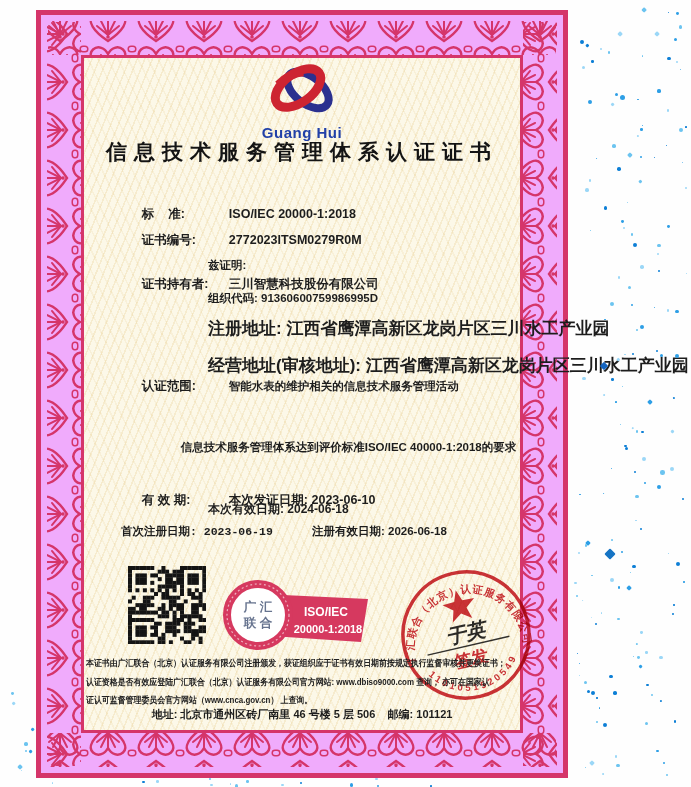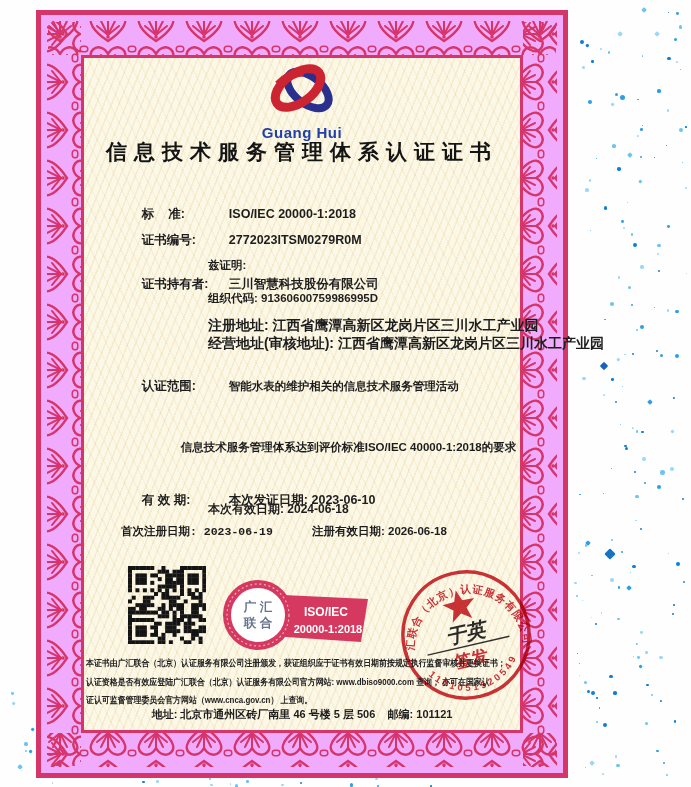--- a/index.html
+++ b/index.html
@@ -14,21 +14,21 @@
       repeating-linear-gradient(64deg, rgba(222,184,100,0.12) 0 1.5px, transparent 1.5px 9px),
       #fcf8e8;}
   .abs{position:absolute;}
   .logo-wrap{left:0;top:50px;width:532px;text-align:center;}
   .brand{margin-top:2px;font-size:15px;font-weight:700;color:#2140a8;letter-spacing:0.5px;}
   .title{left:0;top:128px;width:532px;margin:0;text-align:center;font-size:21px;font-weight:700;
          letter-spacing:7px;color:#141414;}
   .row{left:85px;font-size:12.5px;font-weight:700;white-space:pre;}
   .row .lbl{display:inline-block;width:87px;white-space:pre;}
   .sub{left:172px;font-size:11.5px;font-weight:700;white-space:pre;}
-  .small{font-size:14px;}
+  .small{font-size:17px;}
   .audit{left:135px;top:425px;width:355px;text-align:center;font-size:11.5px;font-weight:700;
          line-height:24px;color:#1d1d1d;}
   .tworow{left:0;top:514px;width:532px;font-size:11.5px;font-weight:700;}
   .tworow .a{position:absolute;left:85px;white-space:pre;font-family:Liberation Mono, monospace;}
   .tworow .b{position:absolute;left:276px;white-space:pre;}
   .qr{left:92px;top:556px;width:78px;height:78px;}
   .badge{left:186px;top:568px;}
   .stamp{left:330px;top:540px;transform:rotate(-13deg);opacity:0.93;mix-blend-mode:multiply;}
   .footer{left:50px;top:644px;width:434px;font-size:9px;font-weight:700;color:#222;}
   .footer div{white-space:nowrap;transform:scaleX(0.88);transform-origin:left center;line-height:18.5px;}
@@ -123,21 +123,21 @@
     </div>
     <div class="abs row" style="top:208px">
       <span class="lbl">证书编号:</span><span class="val">2772023ITSM0279R0M</span>
     </div>
     <div class="abs sub" style="top:248px">兹证明:</div>
     <div class="abs row" style="top:252px">
       <span class="lbl">证书持有者:</span><span class="val">三川智慧科技股份有限公司</span>
     </div>
     <div class="abs sub" style="top:281px">组织代码: 91360600759986995D</div>
     <div class="abs sub small" style="top:307px">注册地址: 江西省鹰潭高新区龙岗片区三川水工产业园</div>
-    <div class="abs sub small" style="top:325px">经营地址(审核地址): 江西省鹰潭高新区龙岗片区三川水工产业园</div>
+    <div class="abs sub small" style="top:344px">经营地址(审核地址): 江西省鹰潭高新区龙岗片区三川水工产业园</div>
     <div class="abs row" style="top:354px">
       <span class="lbl">认证范围:</span><span class="val" style="font-size:11.5px">智能水表的维护相关的信息技术服务管理活动</span>
     </div>
 
     <div class="abs audit">
       <div>信息技术服务管理体系达到评价标准ISO/IEC 40000-1:2018的要求</div>
     </div>
 
     <div class="abs row" style="top:468px">
       <span class="lbl">有 效 期:</span><span class="val">本次发证日期: 2023-06-10</span>

